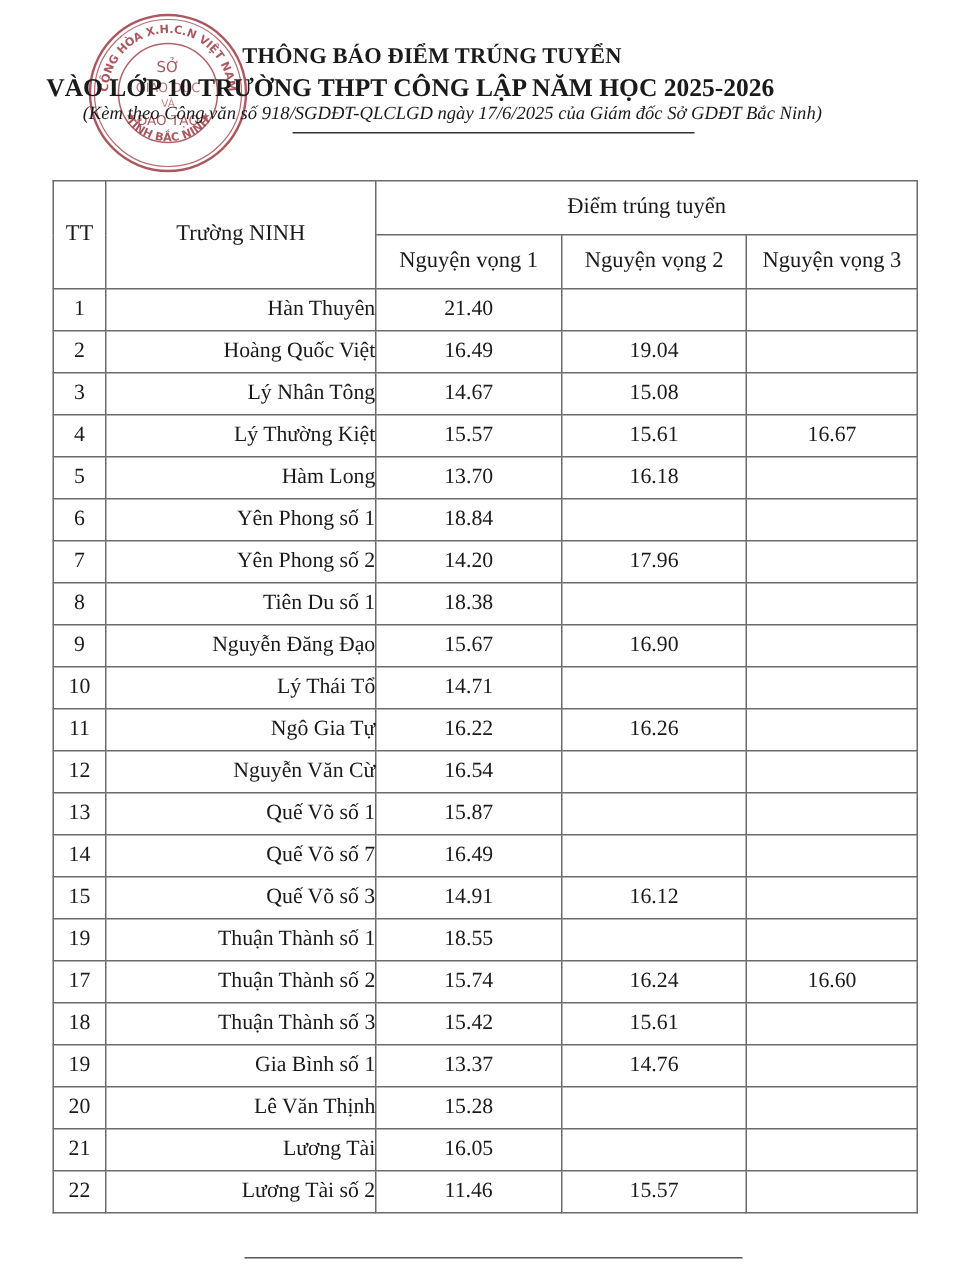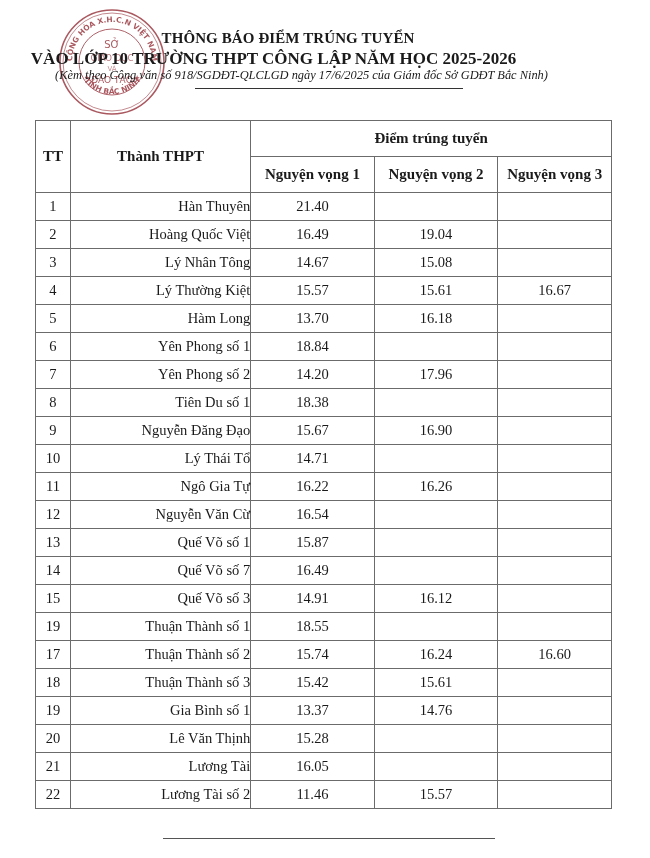--- a/index.html
+++ b/index.html
@@ -9,21 +9,21 @@
             font-weight: bold; font-size: 15px; letter-spacing: 0.1px; padding-left: 60px; box-sizing: border-box; }
   .title2 { position: absolute; left: 0; width: 540px; top: 49px; text-align: center;
             font-weight: bold; font-size: 17px; padding-left: 7px; box-sizing: border-box; }
   .subtitle { position: absolute; left: 0; width: 603px; top: 68px; text-align: center;
               font-style: italic; font-size: 12.4px; }
   .top-rule { position: absolute; left: 195px; top: 88px; width: 268px; height: 1px; background: #333; }
   .stamp { position: absolute; left: 58px; top: 8px; width: 108px; height: 108px; }
   table.scores { position: absolute; left: 35px; top: 120px; width: 577px; border-collapse: collapse;
                  font-size: 14.5px; }
   table.scores th, table.scores td { border: 1px solid #6b6b6b; padding: 0; }
-  table.scores th { font-weight: bold; font-size: 15px; }
+  table.scores th { font-weight: normal; font-size: 15px; }
   .h-top th { height: 35px; }
   .h-sub th { height: 35px; }
   td.tt { text-align: center; width: 34px; }
   td.school { text-align: right; padding-left: 7px; width: 173px; }
   td.score { text-align: center; }
   tr.row td { height: 27px; }
   .col-nv1 { width: 123px; }
   .col-nv2 { width: 123px; }
   .col-nv3 { width: 113px; }
   .bottom-rule { position: absolute; left: 163px; top: 838px; width: 332px; height: 1px; background: #555; }
@@ -55,21 +55,21 @@
 
 <div class="title1">THÔNG BÁO ĐIỂM TRÚNG TUYỂN</div>
 <div class="title2">VÀO LỚP 10 TRƯỜNG THPT CÔNG LẬP NĂM HỌC 2025-2026</div>
 <div class="subtitle">(Kèm theo Công văn số 918/SGDĐT-QLCLGD ngày 17/6/2025 của Giám đốc Sở GDĐT Bắc Ninh)</div>
 <div class="top-rule"></div>
 
 <table class="scores">
   <thead>
     <tr class="h-top">
       <th rowspan="2" style="width:34px">TT</th>
-      <th rowspan="2" style="width:180px">Thành THPT</th>
+      <th rowspan="2" style="width:180px">Trường NINH</th>
       <th colspan="3">Điểm trúng tuyển</th>
     </tr>
     <tr class="h-sub">
       <th class="col-nv1">Nguyện vọng 1</th>
       <th class="col-nv2">Nguyện vọng 2</th>
       <th class="col-nv3">Nguyện vọng 3</th>
     </tr>
   </thead>
   <tbody>
     <tr class="row">

